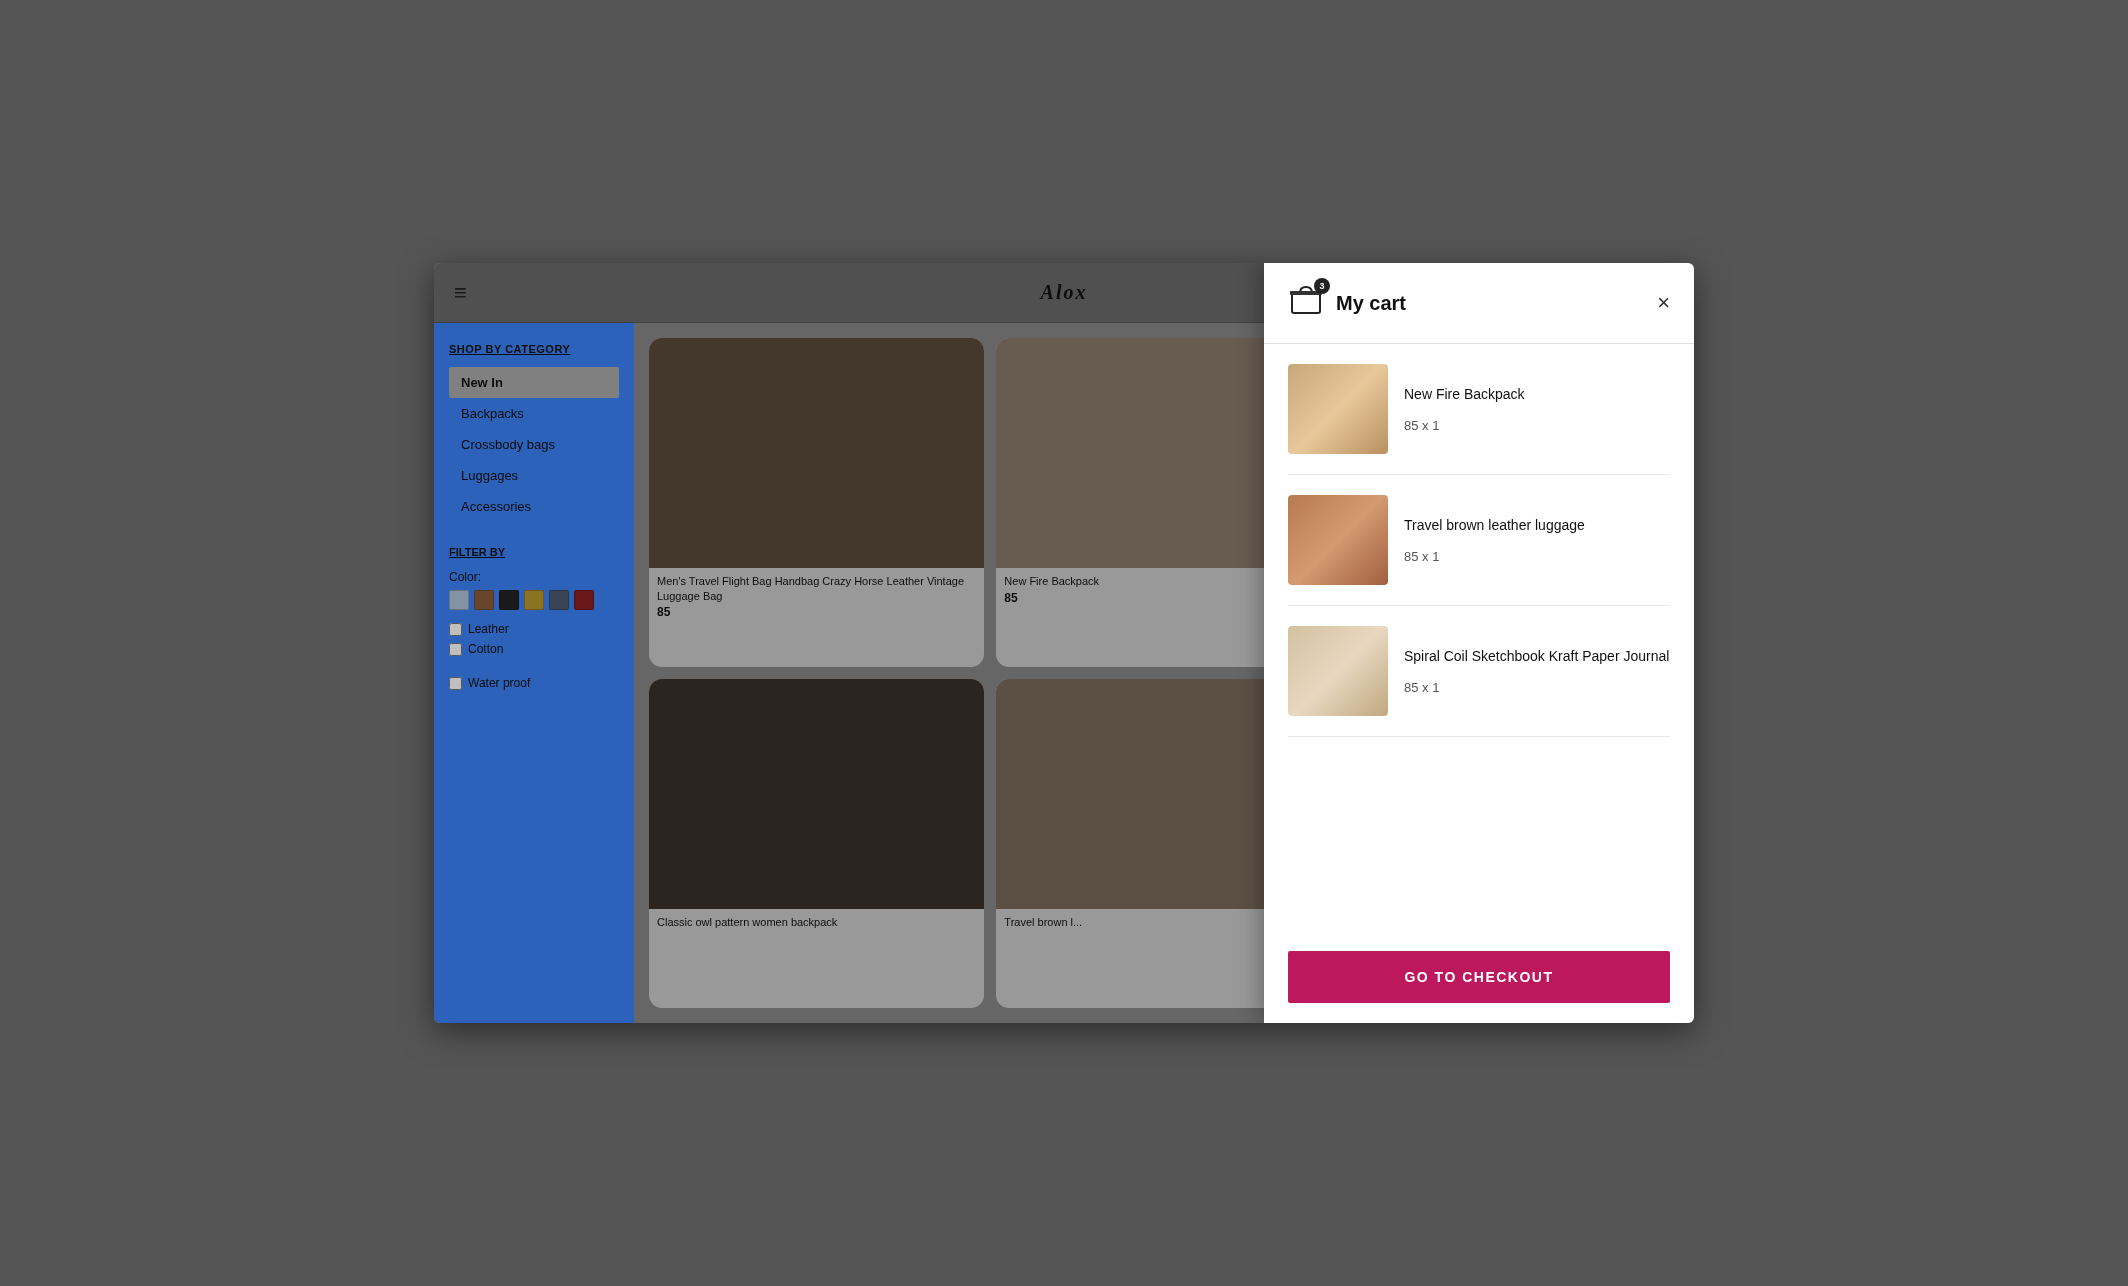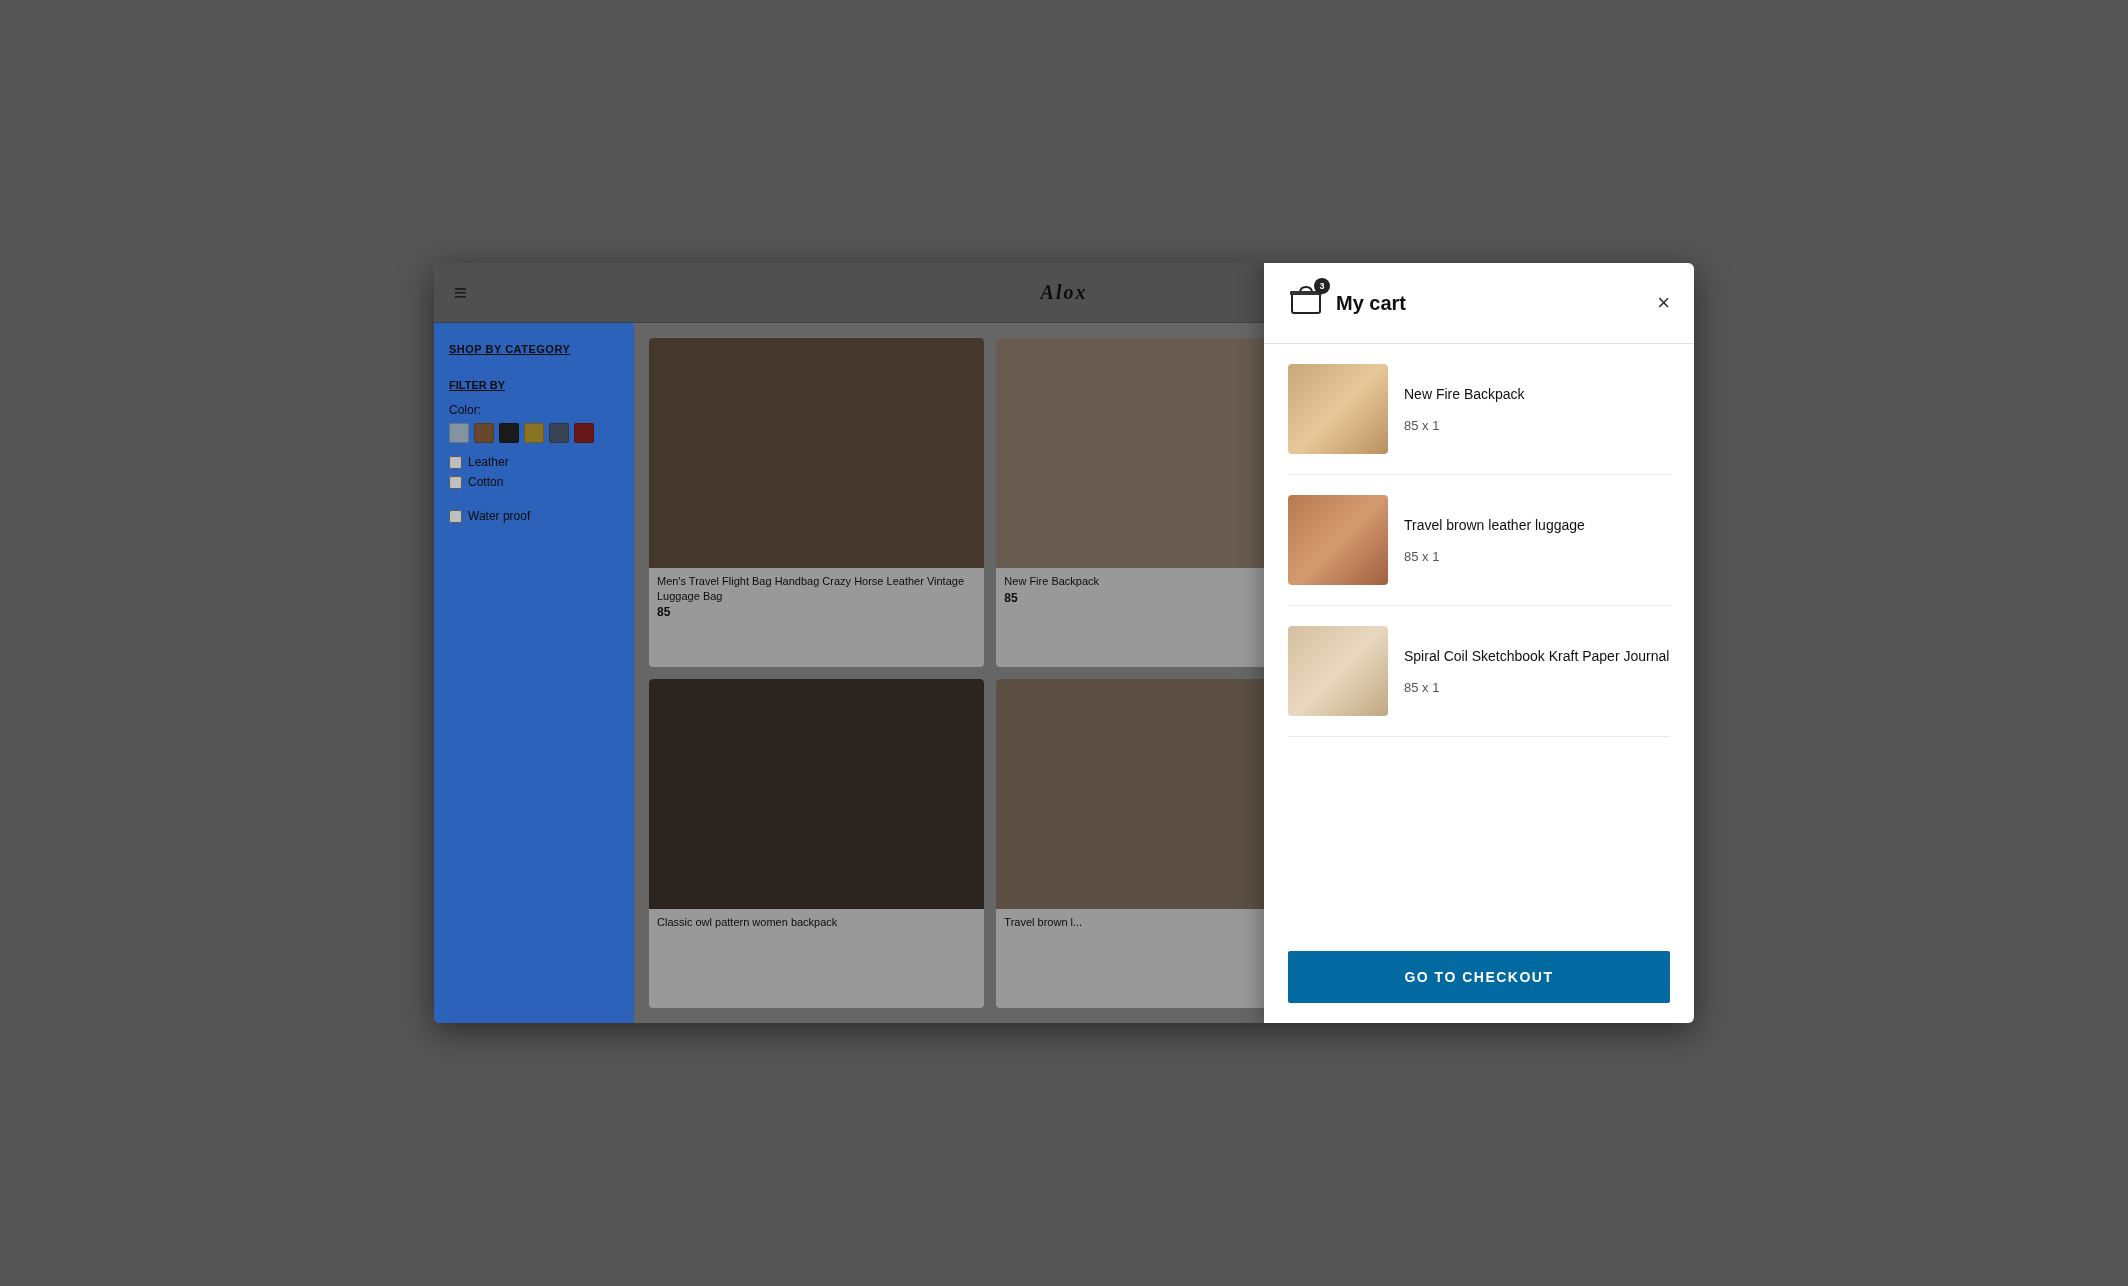--- a/index.html
+++ b/index.html
@@ -141,21 +141,21 @@
       flex: 1;
       padding: 15px;
       display: grid;
       grid-template-columns: repeat(3, 1fr);
       grid-template-rows: repeat(2, 1fr);
       gap: 12px;
       overflow: hidden;
     }
     .product-card {
       background: #ccc;
-      border-radius: 4px;
+      border-radius: 13px;
       overflow: hidden;
       position: relative;
       cursor: pointer;
     }
     .product-img {
       width: 100%;
       height: 70%;
       object-fit: cover;
       display: flex;
       align-items: center;
@@ -287,21 +287,21 @@
       margin-top: 14px;
     }
 
     
     .checkout-section {
       padding: 20px 24px;
       flex-shrink: 0;
     }
     .checkout-btn {
       width: 100%;
-      background: #0369a1;
+      background: #be185d;
       color: #fff;
       border: none;
       padding: 18px;
       font-size: 14px;
       font-weight: bold;
       letter-spacing: 1.5px;
       cursor: pointer;
       border-radius: 2px;
     }
   </style>
@@ -315,20 +315,27 @@
     <div class="header">
       <span class="hamburger">≡</span>
       <span class="logo">Alox</span>
     </div>
 
     <div class="shop-content">
 
       <div class="sidebar">
         <div class="sidebar-title">SHOP BY CATEGORY</div>
 
+        <div id="category-list">
+            <div class="category-item active">New In</div>
+            <div class="category-item">Backpacks</div>
+            <div class="category-item">Crossbody bags</div>
+            <div class="category-item">Luggages</div>
+            <div class="category-item">Accessories</div>
+          </div>
 
         <div class="filter-section">
           <div class="filter-title">FILTER BY</div>
           <div class="color-label">Color:</div>
           <div class="color-swatches" id="color-swatches">
               <div class="swatch" style="background: rgb(176, 196, 216);"></div>
               <div class="swatch" style="background: rgb(139, 94, 60);"></div>
               <div class="swatch" style="background: rgb(34, 34, 34);"></div>
               <div class="swatch" style="background: rgb(184, 154, 48);"></div>
               <div class="swatch" style="background: rgb(74, 90, 112);"></div>

